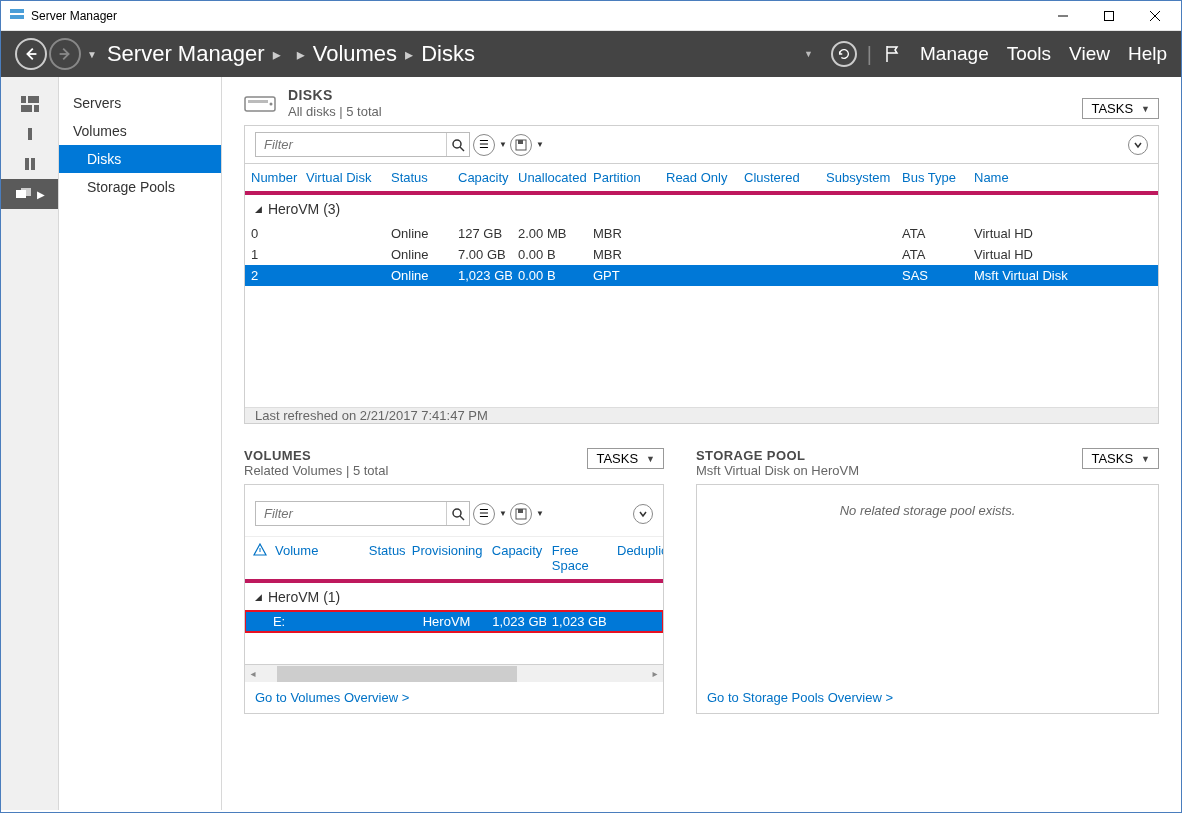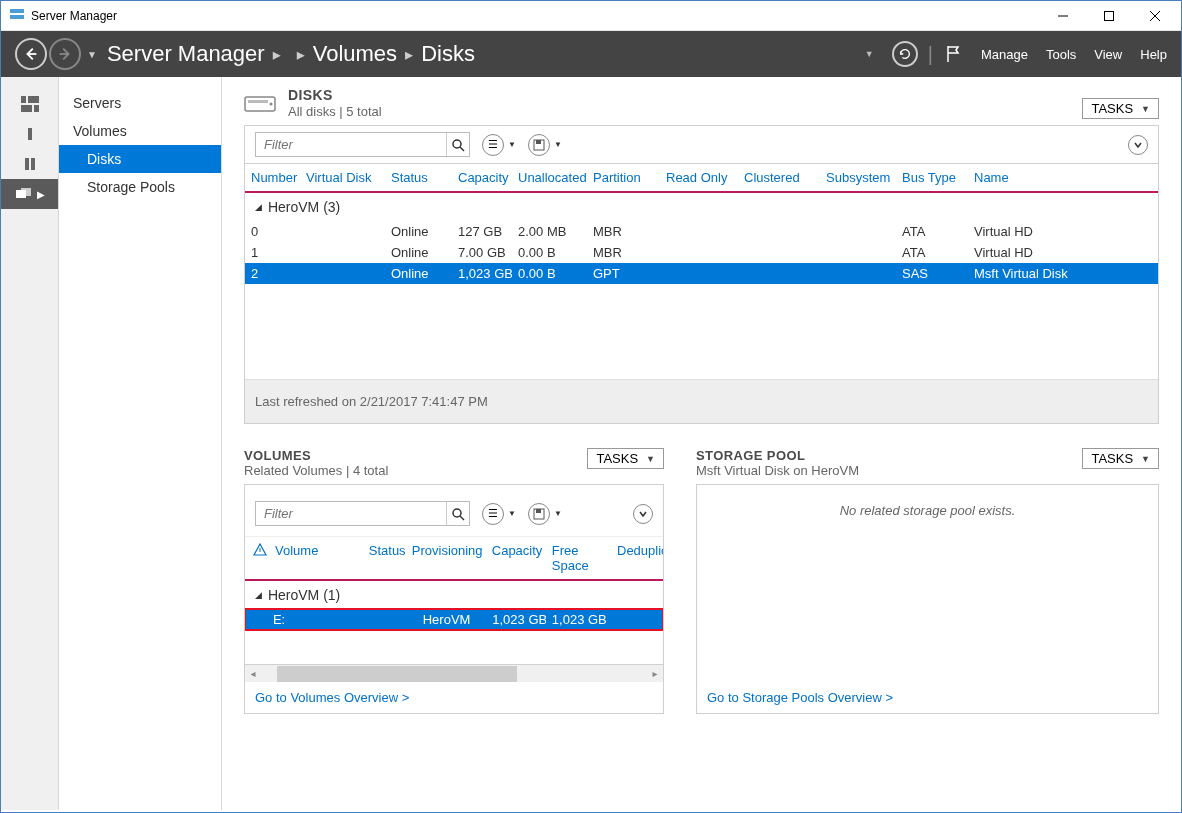--- a/index.html
+++ b/index.html
@@ -17,21 +17,21 @@
 .nav-arrow svg { width: 18px; height: 18px; }
 .nav-dd { margin: 0 10px 0 4px; font-size: 10px; color: #ccc; }
 .breadcrumb { display: flex; align-items: center; font-size: 22px; font-weight: 300; }
 .breadcrumb span.sep { margin: 0 8px; font-size: 16px; color: #ccc; }
 .hdr-right { margin-left: auto; display: flex; align-items: center; gap: 18px; }
 .hdr-icon { color: #fff; display: flex; align-items: center; }
 .hdr-icon svg { width: 20px; height: 20px; }
 .refresh { width: 26px; height: 26px; border: 2px solid #ccc; border-radius: 50%; display: flex; align-items: center; justify-content: center; }
 .refresh svg { width: 14px; height: 14px; }
 .hdr-sep { color: #888; font-size: 20px; font-weight: 300; margin: 0 -8px; }
-.menu-item { font-size: 13px; color: #fff; cursor: default; }
+.menu-item { font-size: 19px; color: #fff; cursor: default; }
 
 .body-row { display: flex; height: calc(100% - 78px); }
 .rail { width: 58px; background: #f0f0f0; border-right: 1px solid #d8d8d8; padding-top: 12px; }
 .rail-item { height: 30px; display: flex; align-items: center; justify-content: center; cursor: default; }
 .rail-item svg { width: 18px; height: 16px; }
 .rail-item.sel { background: #5a5a5a; color: #fff; justify-content: flex-start; padding-left: 14px; gap: 4px; }
 .rail-item.sel svg { fill: #fff; }
 
 .sidebar { width: 163px; border-right: 1px solid #d8d8d8; padding-top: 12px; }
 .sb-item { padding: 6px 14px; font-size: 14px; color: #333; cursor: default; }
@@ -41,40 +41,40 @@
 .main { flex: 1; padding: 10px 22px; overflow: hidden; display: flex; flex-direction: column; }
 
 .panel-head { display: flex; align-items: flex-end; gap: 12px; }
 .disk-glyph svg { width: 32px; height: 24px; }
 .panel-titles { line-height: 1.2; }
 .ptitle { font-size: 14px; font-weight: 600; color: #4a4a4a; letter-spacing: 0.4px; }
 .psub { font-size: 13px; color: #666; }
 .tasks-btn { margin-left: auto; border: 1px solid #999; padding: 2px 8px; display: flex; align-items: center; gap: 8px; font-size: 13px; background: #fff; cursor: default; }
 .tasks-btn span.tri { font-size: 9px; color: #444; }
 
-.toolbar { border: 1px solid #cfcfcf; margin-top: 6px; padding: 6px 10px; display: flex; align-items: center; gap: 12px; }
+.toolbar { border: 1px solid #cfcfcf; margin-top: 6px; padding: 6px 10px; display: flex; align-items: center; gap: 3px; }
 .filter-box { display: flex; border: 1px solid #bbb; flex: 0 0 215px; }
 .filter-box input { border: none; padding: 4px 8px; font-size: 13px; width: 100%; outline: none; font-style: italic; color: #888; }
 .filter-box .srch { width: 26px; display: flex; align-items: center; justify-content: center; border-left: 1px solid #ccc; }
 .circlebtn { width: 22px; height: 22px; border: 1px solid #888; border-radius: 50%; display: flex; align-items: center; justify-content: center; font-size: 11px; cursor: default; }
 .circlebtn-group { display: flex; align-items: center; gap: 4px; }
 .tri-down { font-size: 8px; color: #333; }
 .expand-btn { margin-left: auto; width: 20px; height: 20px; border: 1px solid #888; border-radius: 50%; display: flex; align-items: center; justify-content: center; cursor: default; }
 
 .grid { border: 1px solid #cfcfcf; border-top: none; display: flex; flex-direction: column; }
 .grid-head, .grid-row { display: flex; font-size: 13px; }
-.grid-head { color: #0072c6; padding: 6px 0; border-bottom: 2px solid #be185d; }
+.grid-head { color: #0072c6; padding: 6px 0; border-bottom: 4px solid #be185d; }
 .gh { padding: 0 6px; cursor: default; }
 .grid-body { flex: 1; }
 .group-row { padding: 6px 10px; font-size: 14px; color: #333; display: flex; align-items: center; gap: 6px; }
 .group-row .tri2 { font-size: 9px; color: #333; }
 .grid-row { padding: 3px 0; color: #333; }
 .grid-row.sel { background: #0078d7; color: #fff; }
 .gc { padding: 0 6px; overflow: hidden; white-space: nowrap; }
-.status-line { border-top: 1px solid #ddd; padding: 14px 10px; font-size: 13px; color: #666; background: #eeeeee; }
+.status-line { border-top: 1px solid #ddd; padding: 0 10px; font-size: 13px; color: #666; background: #eeeeee; }
 
 .two-col { display: flex; gap: 32px; margin-top: 24px; }
 .col { display: flex; flex-direction: column; }
 .col.left { width: 420px; }
 .col.right { flex: 1; }
 .sec-head { display: flex; align-items: flex-start; }
 .sec-titles .stitle { font-size: 13px; font-weight: 600; color: #4a4a4a; letter-spacing: 0.4px; }
 .sec-titles .ssub { font-size: 13px; color: #666; }
 .sec-box { border: 1px solid #cfcfcf; margin-top: 6px; display: flex; flex-direction: column; height: 230px; }
 .toolbar.sm { border: none; border-bottom: 1px solid #eee; padding: 10px 10px; }
@@ -312,21 +312,21 @@
       </div>
       <div class="status-line">Last refreshed on 2/21/2017 7:41:47 PM</div>
     </div>
 
     <div class="two-col">
 
       <div class="col left">
         <div class="sec-head">
           <div class="sec-titles">
             <div class="stitle">VOLUMES</div>
-            <div class="ssub">Related Volumes | 4 total</div>
+            <div class="ssub">Related Volumes | 5 total</div>
           </div>
           <div class="tasks-btn" style="margin-left:auto">
               <span>TASKS</span>
               <span class="tri">▼</span>
             </div>
         </div>
         <div class="sec-box">
           <div class="toolbar sm">
             <div class="filter-box">
                 <input placeholder="Filter" style="">

